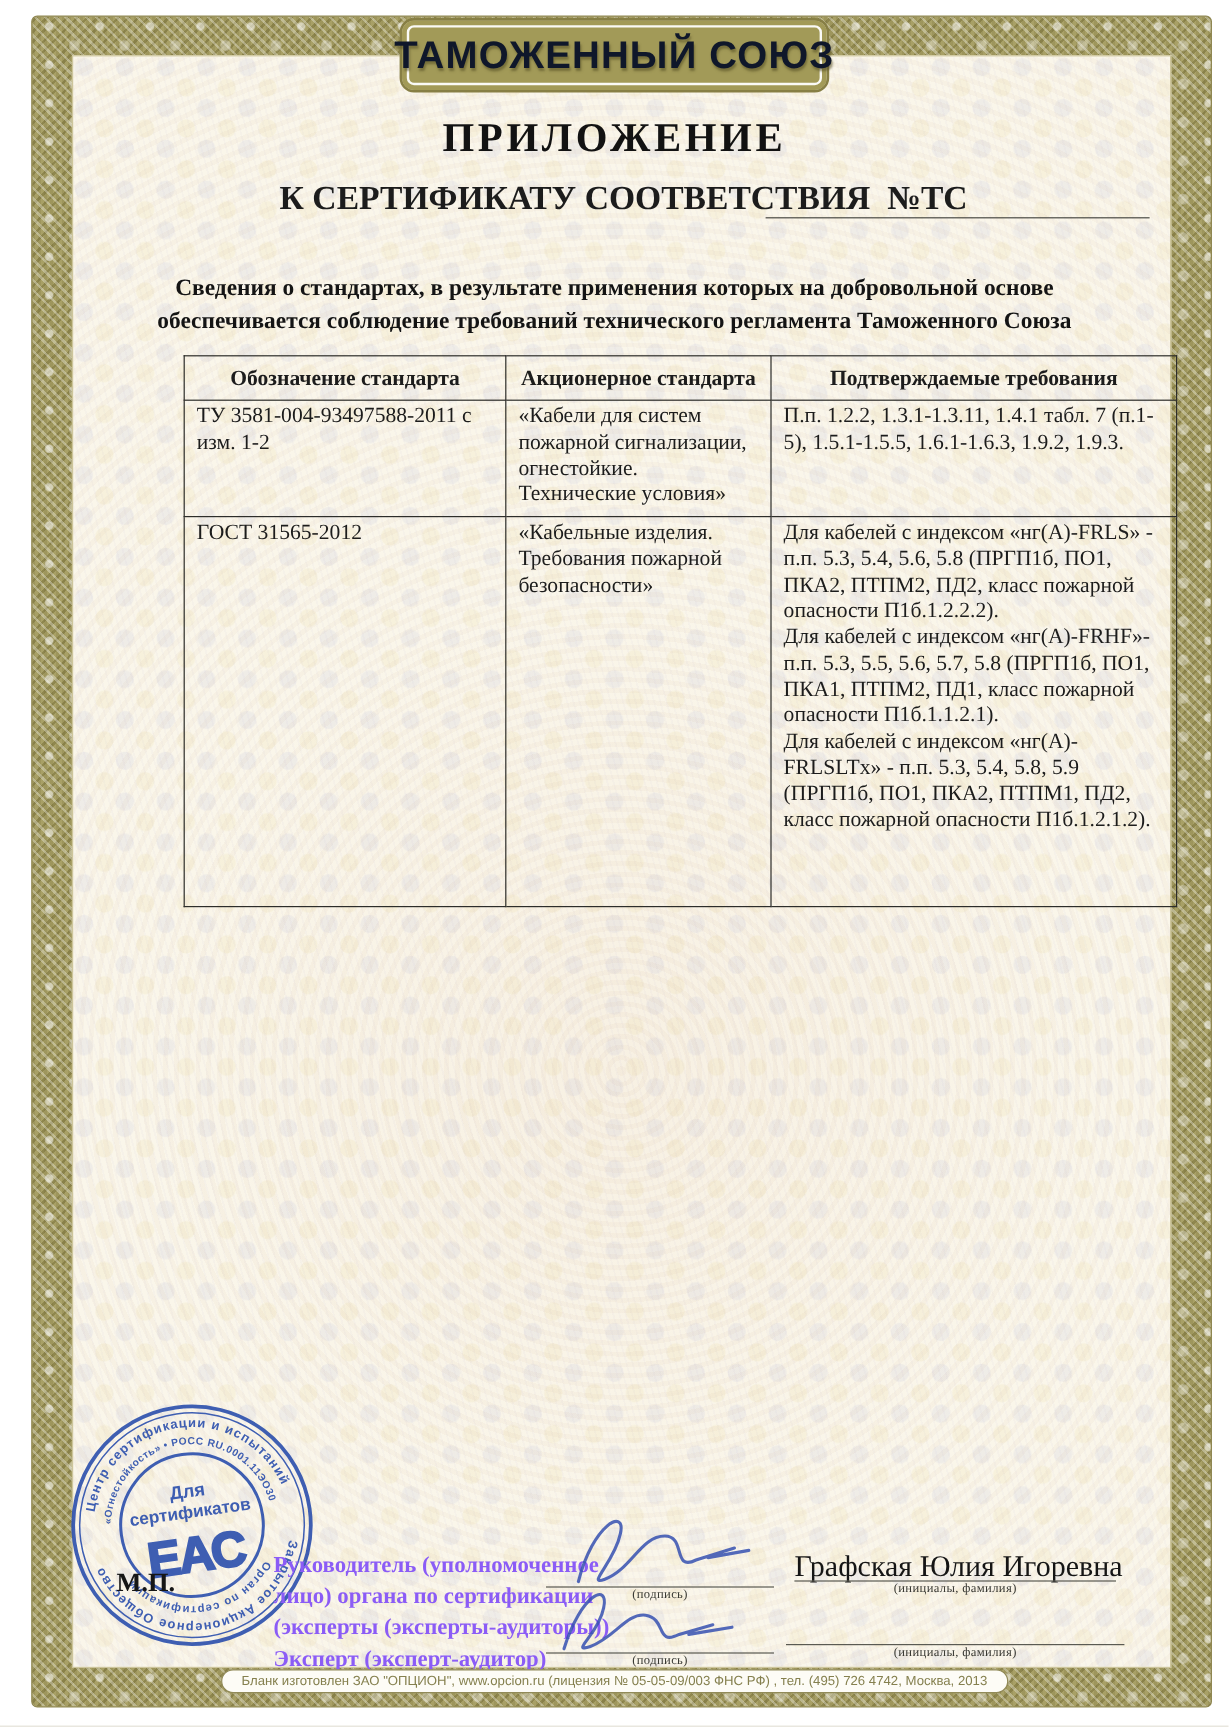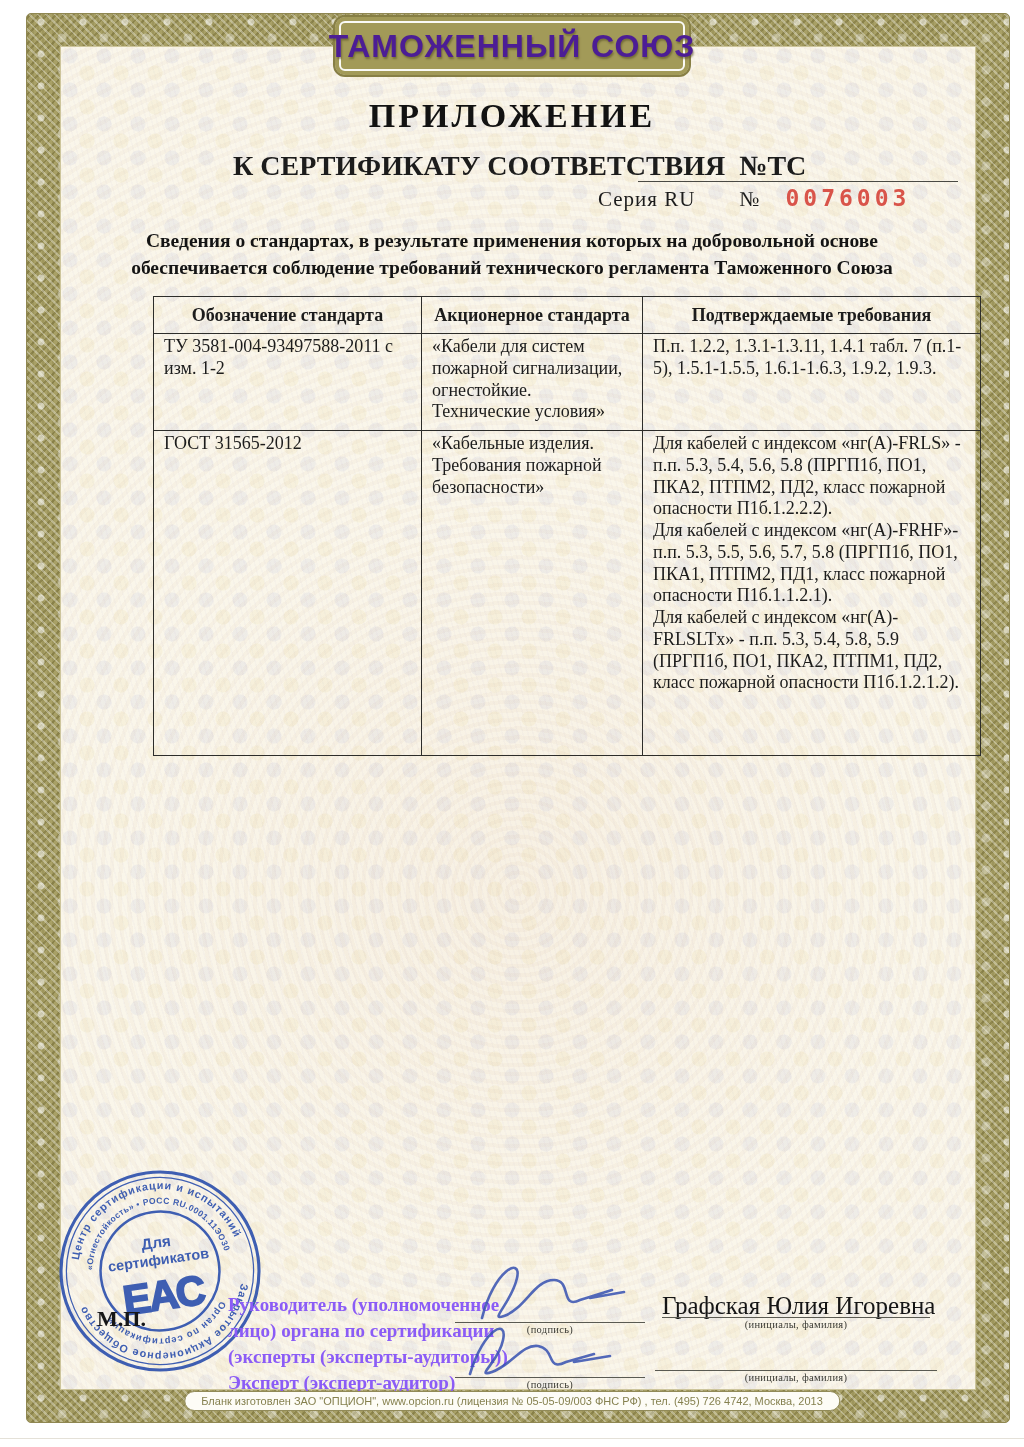--- a/index.html
+++ b/index.html
@@ -26,21 +26,21 @@
       radial-gradient(circle at 9px 9px, rgba(130,140,205,.09) 7px, rgba(130,140,205,0) 8px),
       radial-gradient(circle at 26px 26px, rgba(222,202,118,.12) 7px, rgba(222,202,118,0) 8px),
       repeating-linear-gradient(75deg, rgba(150,140,200,.04) 0 1.5px, rgba(150,140,200,0) 1.5px 5px);
     background-size:auto,auto,34px 34px,34px 34px,auto;}
 
   
   .banner{position:absolute;top:15px;left:50%;transform:translateX(-50%);
     width:354px;height:58px;background:#a29a58;border:2px solid #877f45;border-radius:12px;
     box-shadow: inset 0 0 0 4px #a29a58, inset 0 0 0 6px rgba(255,255,255,.95), inset 0 0 0 40px #a29a58;
     display:flex;align-items:center;justify-content:center;}
-  .banner-label{color:#4c1d95;font-family:"Liberation Sans",sans-serif;font-weight:bold;
+  .banner-label{color:#0f172a;font-family:"Liberation Sans",sans-serif;font-weight:bold;
     font-size:32px;letter-spacing:1px;text-shadow:1px 2px 2px rgba(88,82,38,.6);white-space:nowrap;}
 
   .doc-title{position:absolute;top:97px;left:0;width:100%;text-align:center;
     font-weight:bold;font-size:34px;letter-spacing:3px;color:#121212;}
 
   .cert-label{position:absolute;left:233px;top:150px;font-weight:bold;font-size:28px;white-space:nowrap;}
   .cert-label .tc{margin-left:14px;}
   .cert-num{position:absolute;left:642px;top:146px;width:316px;text-align:center;
     font-weight:bold;font-size:21px;letter-spacing:.4px;white-space:nowrap;}
   .cert-underline{position:absolute;left:638px;top:181px;width:320px;border-top:1.5px solid #4a4a44;}
@@ -111,25 +111,20 @@
     <span class="banner-label">ТАМОЖЕННЫЙ СОЮЗ</span>
   </div>
 
   <div class="doc-title">ПРИЛОЖЕНИЕ</div>
 
   <div class="cert-label">
     <span>К СЕРТИФИКАТУ СООТВЕТСТВИЯ</span><span class="tc">№ТС</span>
   </div>
   <div class="cert-underline"></div>
 
-  <div class="series-row">
-    <span class="series-label">Серия RU</span>
-    <span class="number-sign">№</span>
-    <span class="blank-number">0076003</span>
-  </div>
 
   <div class="intro">Сведения о стандартах, в результате применения которых на добровольной основе обеспечивается соблюдение требований технического регламента Таможенного Союза</div>
 
   <table class="std-table">
     <colgroup>
         <col style="width:268px">
         <col style="width:221px">
         <col style="width:338px">
       </colgroup>
     <thead>

